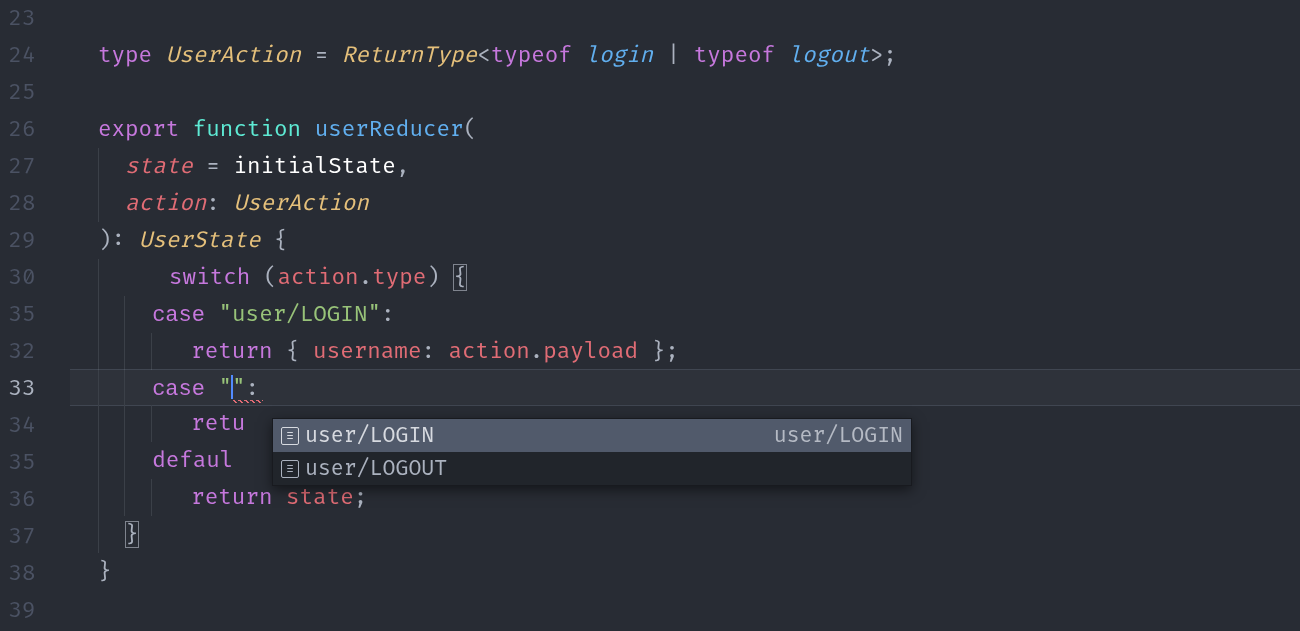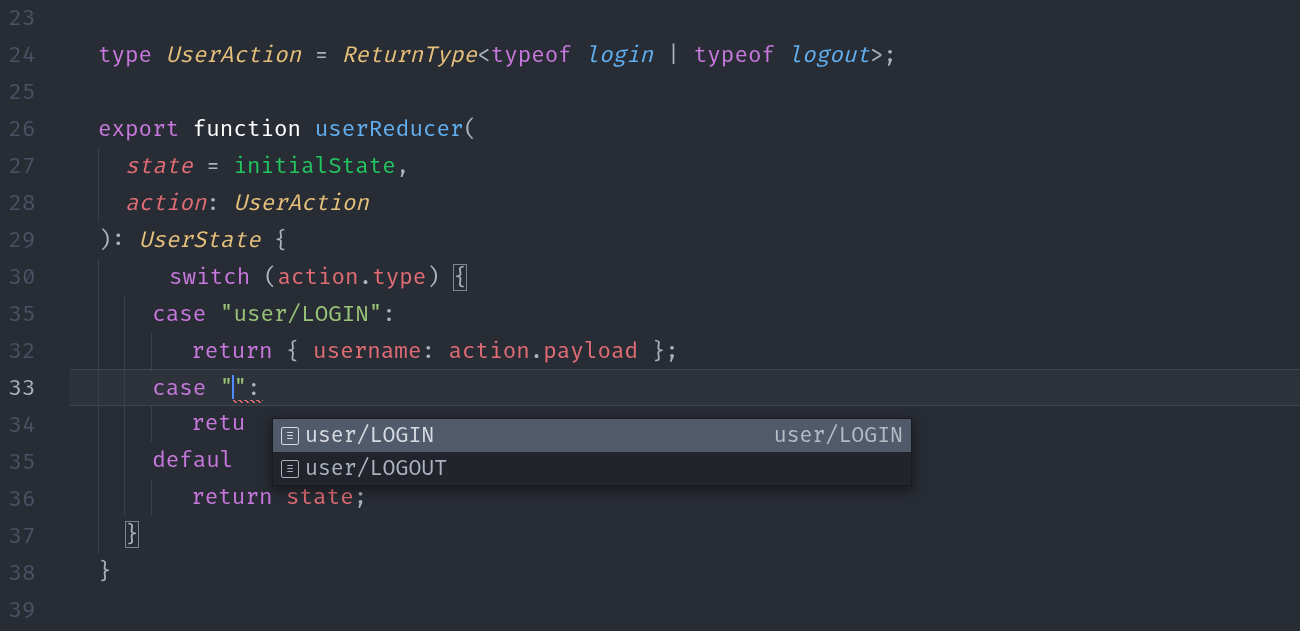--- a/index.html
+++ b/index.html
@@ -44,30 +44,30 @@
       border-bottom: 1px solid rgba(120,130,150,0.25);
       margin-top: -1px;
       margin-bottom: -1px;
     }
     .gutter-line.current {
       color: #abb2bf;
     }
     .keyword-type { color: #c678dd; }
     .keyword-export { color: #c678dd; }
     .keyword-return { color: #c678dd; margin-left: 12px; }
-    .keyword-case { color: #c678dd; }
+    .keyword-case { color: #c678dd; font-family: Liberation Mono, monospace; }
     .keyword-default { color: #c678dd; }
     .keyword-switch { color: #c678dd; margin-left: 44px; }
     .keyword-typeof { color: #c678dd; }
-    .keyword-function { color: #ffffff; }
+    .keyword-function { color: #5eead4; }
     .typename { color: #e5c07b; font-style: italic; }
     .typename-ret { color: #e5c07b; font-style: italic; text-align: center; }
     .funcname { color: #61afef; }
     .param { color: #e06c75; font-style: italic; }
-    .ident { color: #22c55e; }
+    .ident { color: #ffffff; }
     .varname { color: #e06c75; }
     .property { color: #e06c75; }
     .string { color: #98c379; }
     .punct { color: #abb2bf; }
     .match-bracket {
       outline: 1px solid #7f848e;
       outline-offset: -1px;
     }
     .cursor {
       display: inline-block;

